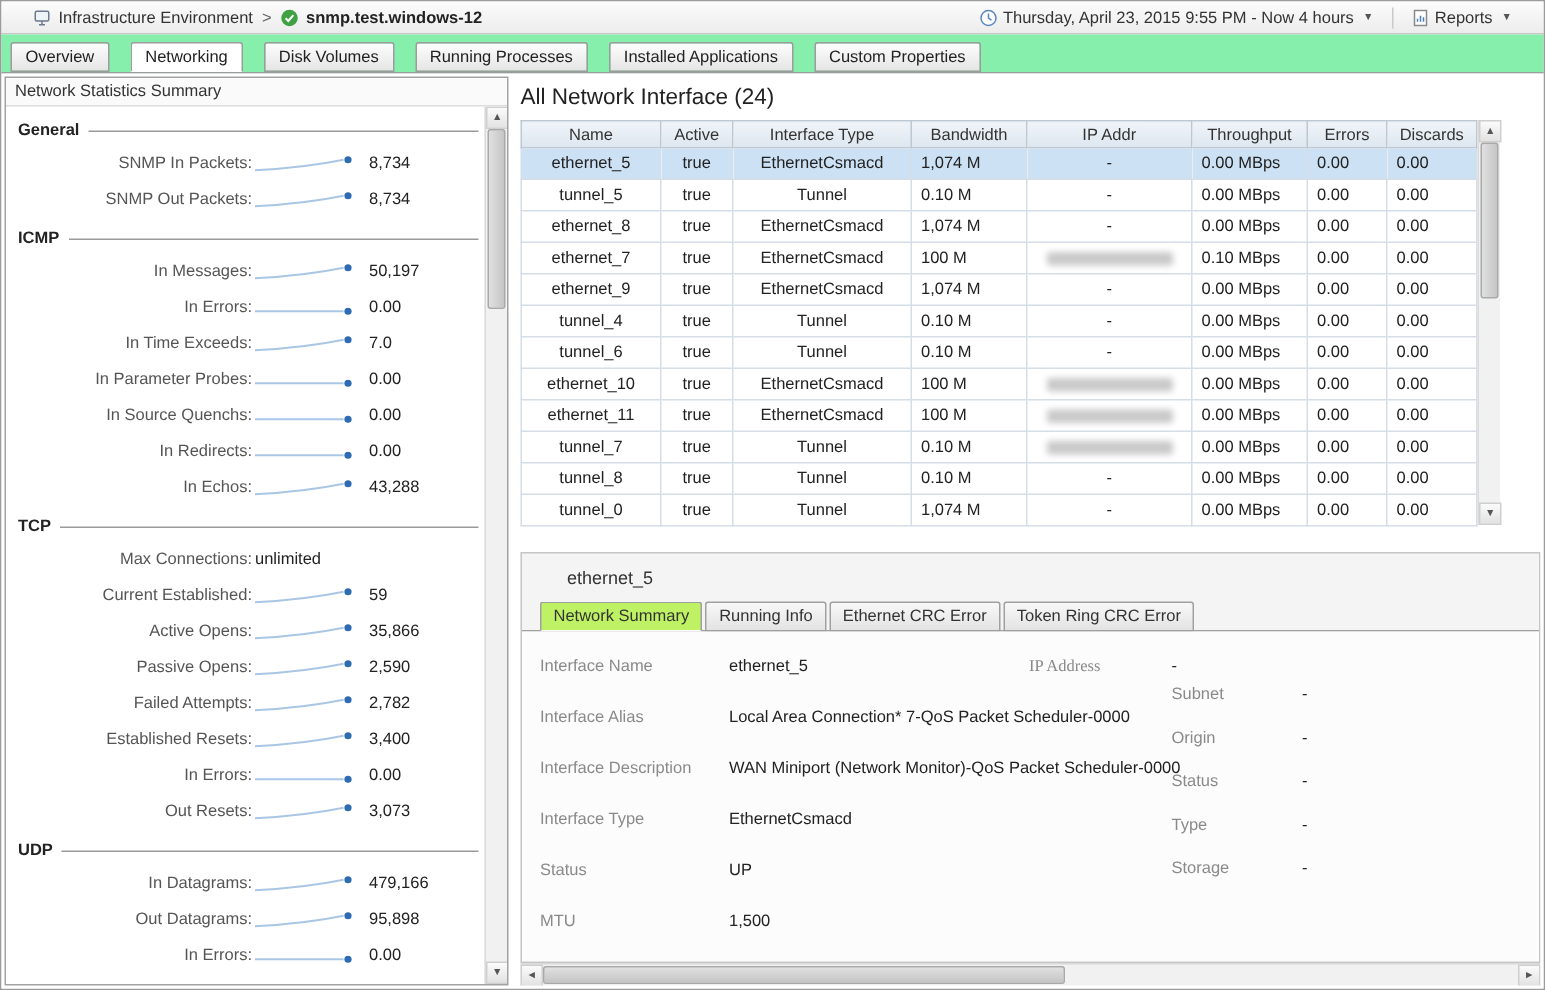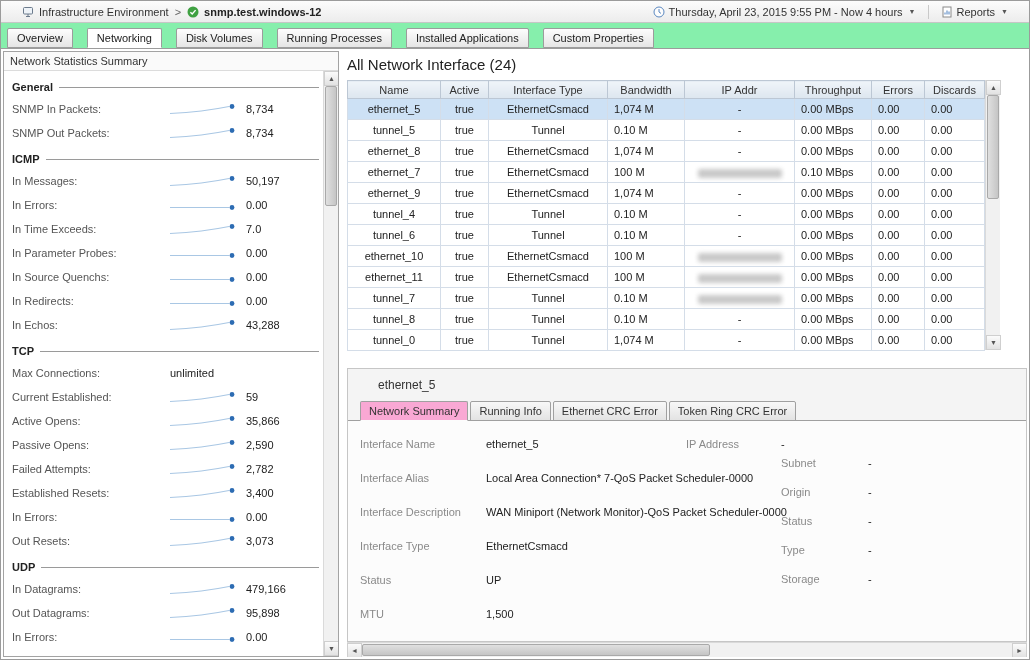--- a/index.html
+++ b/index.html
@@ -45,21 +45,21 @@
   
   .main { flex:1; display:flex; padding:2px; overflow:hidden; background:#fff; }
 
   
   .stats-panel { width:336px; flex:none; border:1px solid #a3a3a3; display:flex; flex-direction:column; background:#fff; }
   .panel-title { flex:none; height:19px; line-height:18px; font-size:11px; color:#333; padding-left:6px; background:#fafafa; border-bottom:1px solid #dcdcdc; }
   .stats-wrap { flex:1; display:flex; overflow:hidden; }
   .stats-rows { flex:1; overflow:hidden; padding:2px 4px 0 8px; }
   .section-header { display:flex; align-items:center; gap:6px; font-size:11px; font-weight:bold; color:#222; margin:7px 0 3px; height:14px; }
   .section-header::after { content:""; flex:1; height:1px; background:#9a9a9a; }
-  .stat-row { display:flex; align-items:center; height:24px; font-size:11px; }
+  .stat-row { display:flex; align-items:center; height:24px; font-size:11px;text-align:right; }
   .stat-label { flex:0 0 156px; color:#555; }
   .spark { flex:0 0 76px; display:flex; align-items:center; }
   .spark svg { display:block; }
   .stat-value { color:#222; padding-left:2px; white-space:nowrap; }
 
   
   .vscroll { width:15px; flex:none; background:#f1f1f1; border-left:1px solid #dadada; display:flex; flex-direction:column; }
   .hscroll { height:15px; flex:none; background:#f1f1f1; border-top:1px solid #dadada; display:flex; }
   .sbtn { flex:none; width:15px; height:15px; display:flex; align-items:center; justify-content:center; font-size:7px; color:#555; background:linear-gradient(#fbfbfb,#e2e2e2); border:1px solid #cfcfcf; cursor:pointer; }
   .strack { flex:1; position:relative; cursor:pointer; }
@@ -92,29 +92,29 @@
   
   .detail-panel { flex:1; margin-top:18px; border:1px solid #c6c6c6; background:#f4f4f4; display:flex; flex-direction:column; overflow:hidden; }
   .detail-title { flex:none; font-size:12px; color:#333; padding:9px 0 9px 30px; }
   .detail-tabs { flex:none; display:flex; gap:2px; padding-left:12px; border-bottom:1px solid #a0a0a0; }
   .dtab {
     font-size:11px; color:#333; cursor:pointer;
     padding:3px 8px; margin-bottom:-1px;
     background:linear-gradient(#f8f8f8,#e3e3e3);
     border:1px solid #a0a0a0; border-radius:2px 2px 0 0;
   }
-  .dtab.active { background:#f9a8d4; border-bottom-color:#fcfcfc; }
+  .dtab.active { background:#bef264; border-bottom-color:#fcfcfc; }
   .detail-content { flex:1; background:#fcfcfc; display:flex; padding:17px 8px 0 12px; overflow:hidden; }
   .dleft { width:326px; flex:none; }
   .dright { width:250px; flex:none; }
   .dfield { display:flex; font-size:11px; line-height:12px; margin-bottom:22px; }
   .dlabel { width:126px; flex:none; color:#8a8a8a; }
   .dvalue { color:#222; white-space:nowrap; }
   .ip-row { margin-bottom:7px; }
-  .ip-label { width:95px; }
+  .ip-label { width:95px;font-family:Liberation Serif, serif; }
   .dfield.sub { margin-left:95px; margin-bottom:17px;gap:40px; }
   .dlabel.sublabel { width:47px; }
 </style>
 </head>
 <body>
 
 <div class="app">
 
   <div class="topbar">
     <div class="tb-left">

